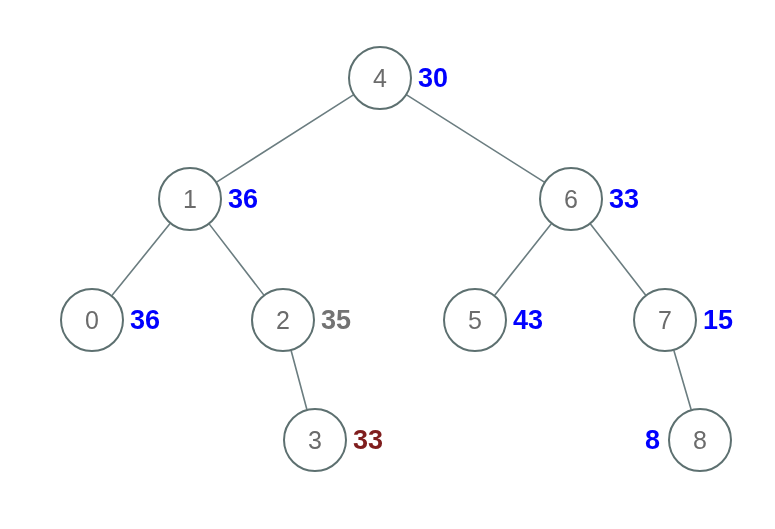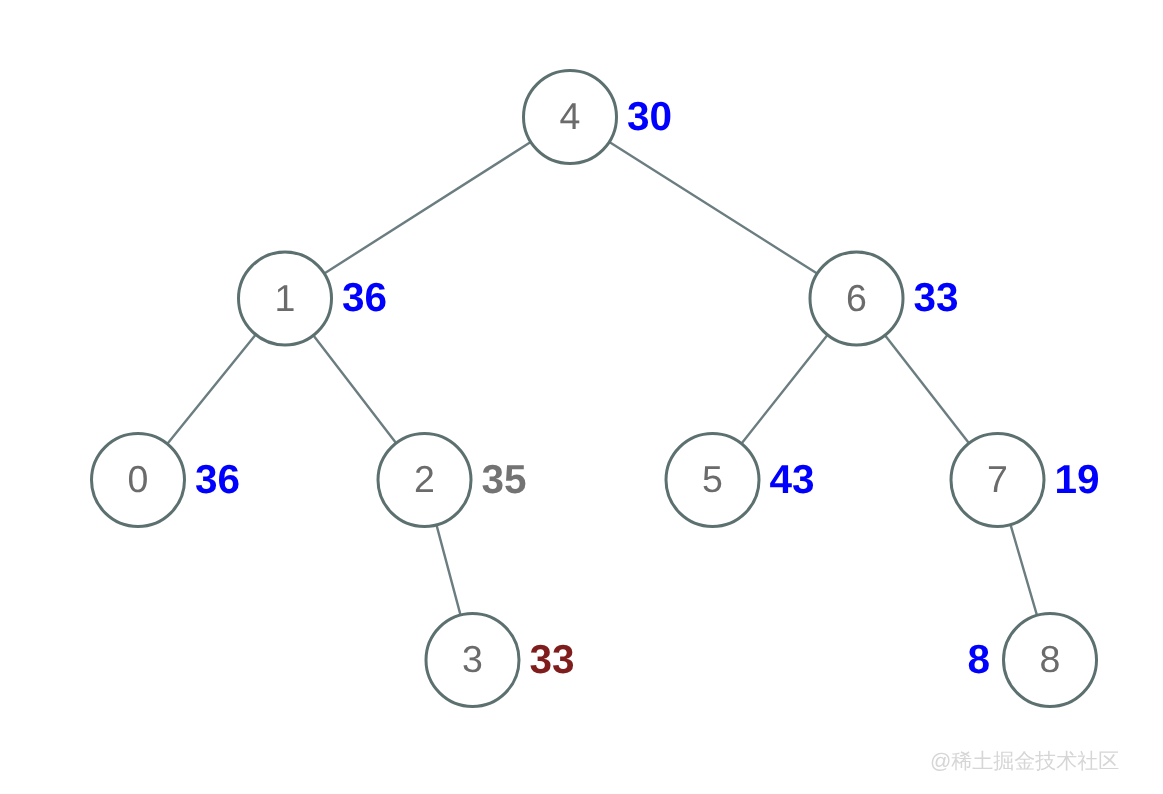--- a/index.html
+++ b/index.html
@@ -104,25 +104,24 @@
       <div class="node" style="left: 251px; top: 288px; width: 64px; height: 64px; border: 2px solid rgb(93, 112, 112); background: rgb(255, 255, 255);">
         <span class="node-key" style="color: rgb(107, 107, 107);">2</span>
         <span class="node-value right" style="color: #737373;">35</span>
       </div>
       <div class="node" style="left: 443px; top: 288px; width: 64px; height: 64px; border: 2px solid rgb(93, 112, 112); background: rgb(255, 255, 255);">
         <span class="node-key" style="color: rgb(107, 107, 107);">5</span>
         <span class="node-value right" style="color: rgb(0, 0, 255);">43</span>
       </div>
       <div class="node" style="left: 633px; top: 288px; width: 64px; height: 64px; border: 2px solid rgb(93, 112, 112); background: rgb(255, 255, 255);">
         <span class="node-key" style="color: rgb(107, 107, 107);">7</span>
-        <span class="node-value right" style="color: rgb(0, 0, 255);">19</span>
+        <span class="node-value right" style="color: rgb(0, 0, 255);">15</span>
       </div>
       <div class="node" style="left: 283px; top: 408px; width: 64px; height: 64px; border: 2px solid rgb(93, 112, 112); background: rgb(255, 255, 255);">
         <span class="node-key" style="color: rgb(107, 107, 107);">3</span>
         <span class="node-value right" style="color: #7f1d1d;">33</span>
       </div>
       <div class="node" style="left: 668px; top: 408px; width: 64px; height: 64px; border: 2px solid rgb(93, 112, 112); background: rgb(255, 255, 255);">
         <span class="node-key" style="color: rgb(107, 107, 107);">8</span>
         <span class="node-value left" style="color: rgb(0, 0, 255);">8</span>
       </div>
     </div>
-  <div id="watermark" style="left: 620px; top: 499px; color: rgb(214, 214, 214);">@稀土掘金技术社区</div>
 </div>
 
 </body></html>

